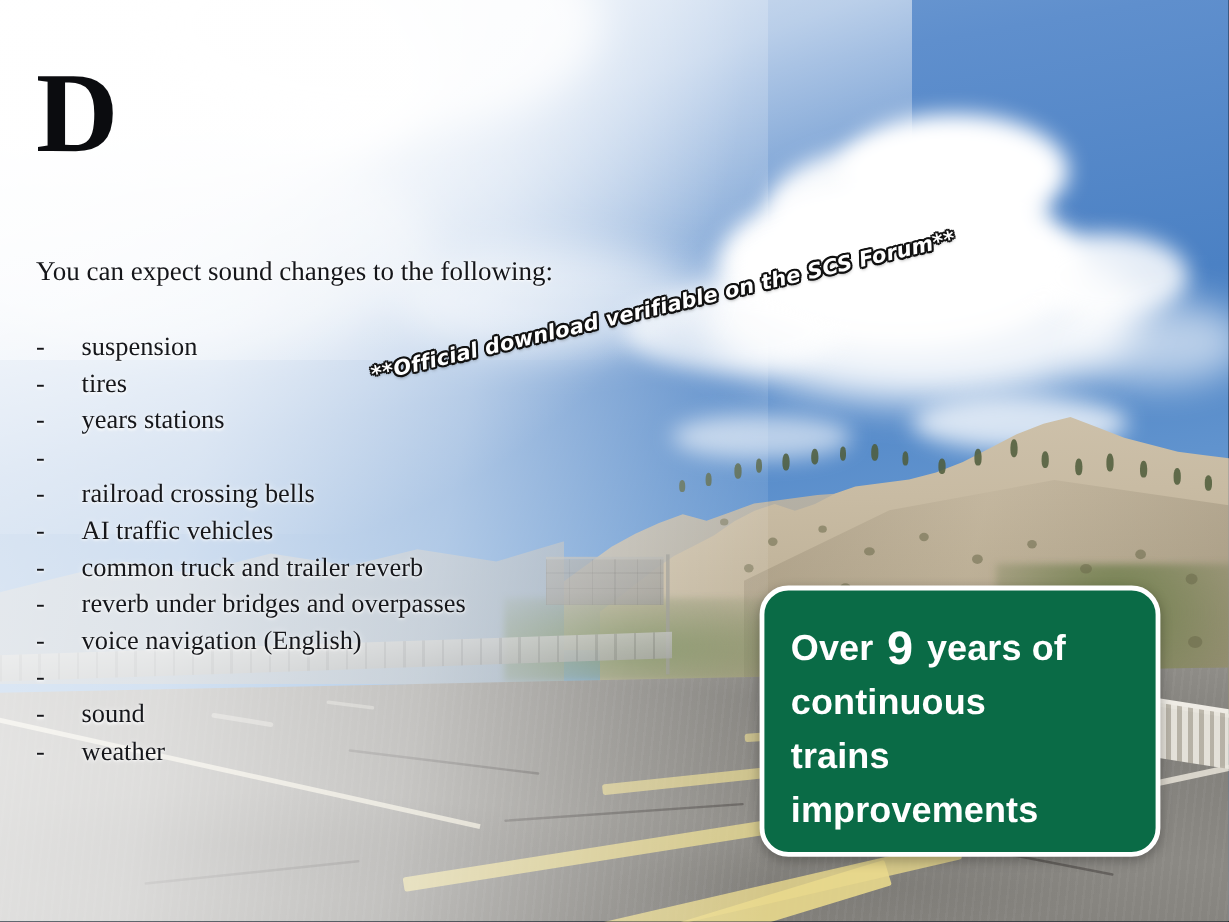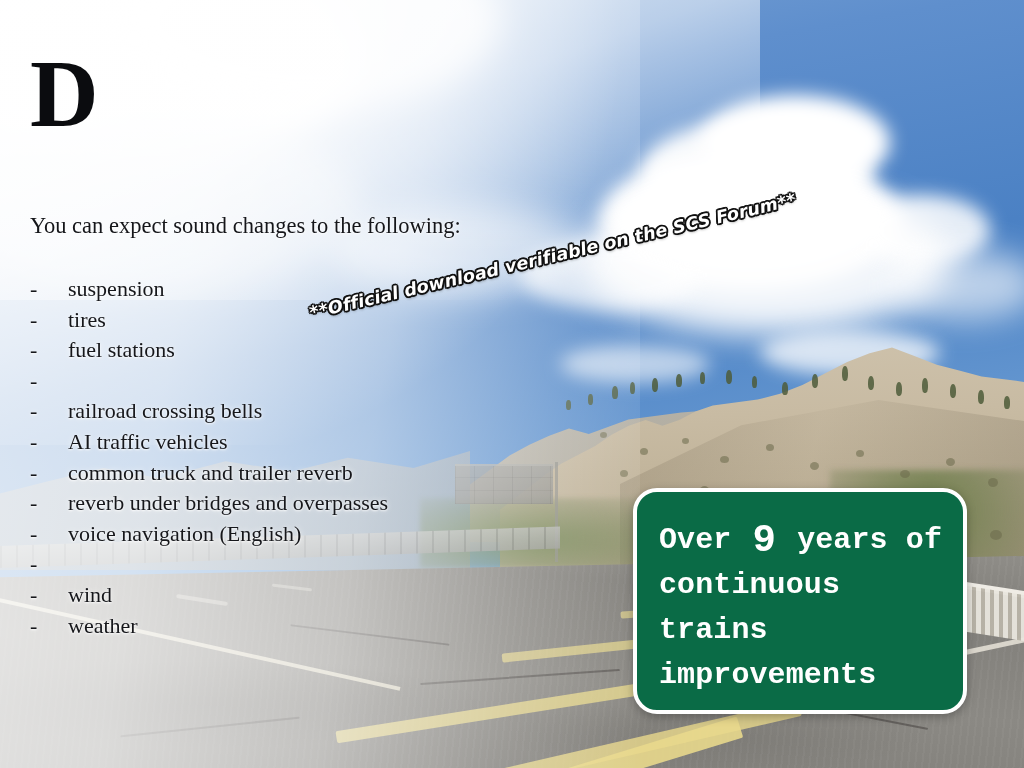--- a/index.html
+++ b/index.html
@@ -215,21 +215,21 @@
   .sign {
     position:absolute;
     left:633px; top:488px; width:334px; height:226px;
     background:#0a6b46;
     border:4px solid #ffffff;
     border-radius:24px;
     box-shadow:0 3px 10px rgba(0,0,0,.28);
     padding:26px 0 0 22px;
   }
   .sign-text {
-    font-family:Liberation Mono, monospace;
+    font-family:Liberation Sans, sans-serif;
     font-weight:700;
     font-size:30px;
     line-height:45px;
     color:#ffffff;
     letter-spacing:.1px;
   }
   .sign-text .big {
     font-size:39px;
     font-weight:700;
     line-height:1;
@@ -341,21 +341,21 @@
       <div class="bullet">
           <span class="mark">-</span>
           <span class="txt">suspension</span>
         </div>
       <div class="bullet">
           <span class="mark">-</span>
           <span class="txt">tires</span>
         </div>
       <div class="bullet">
           <span class="mark">-</span>
-          <span class="txt">fuel stations</span>
+          <span class="txt">years stations</span>
         </div>
       <div class="bullet">
           <span class="mark">-</span>
         </div>
       <div class="bullet">
           <span class="mark">-</span>
           <span class="txt">railroad crossing bells</span>
         </div>
       <div class="bullet">
           <span class="mark">-</span>
@@ -371,21 +371,21 @@
         </div>
       <div class="bullet">
           <span class="mark">-</span>
           <span class="txt">voice navigation (English)</span>
         </div>
       <div class="bullet">
           <span class="mark">-</span>
         </div>
       <div class="bullet">
           <span class="mark">-</span>
-          <span class="txt">wind</span>
+          <span class="txt">sound</span>
         </div>
       <div class="bullet">
           <span class="mark">-</span>
           <span class="txt">weather</span>
         </div>
     </div>
 
     <div class="watermark">**Official download verifiable on the SCS Forum**</div>
 
     <div class="sign">

